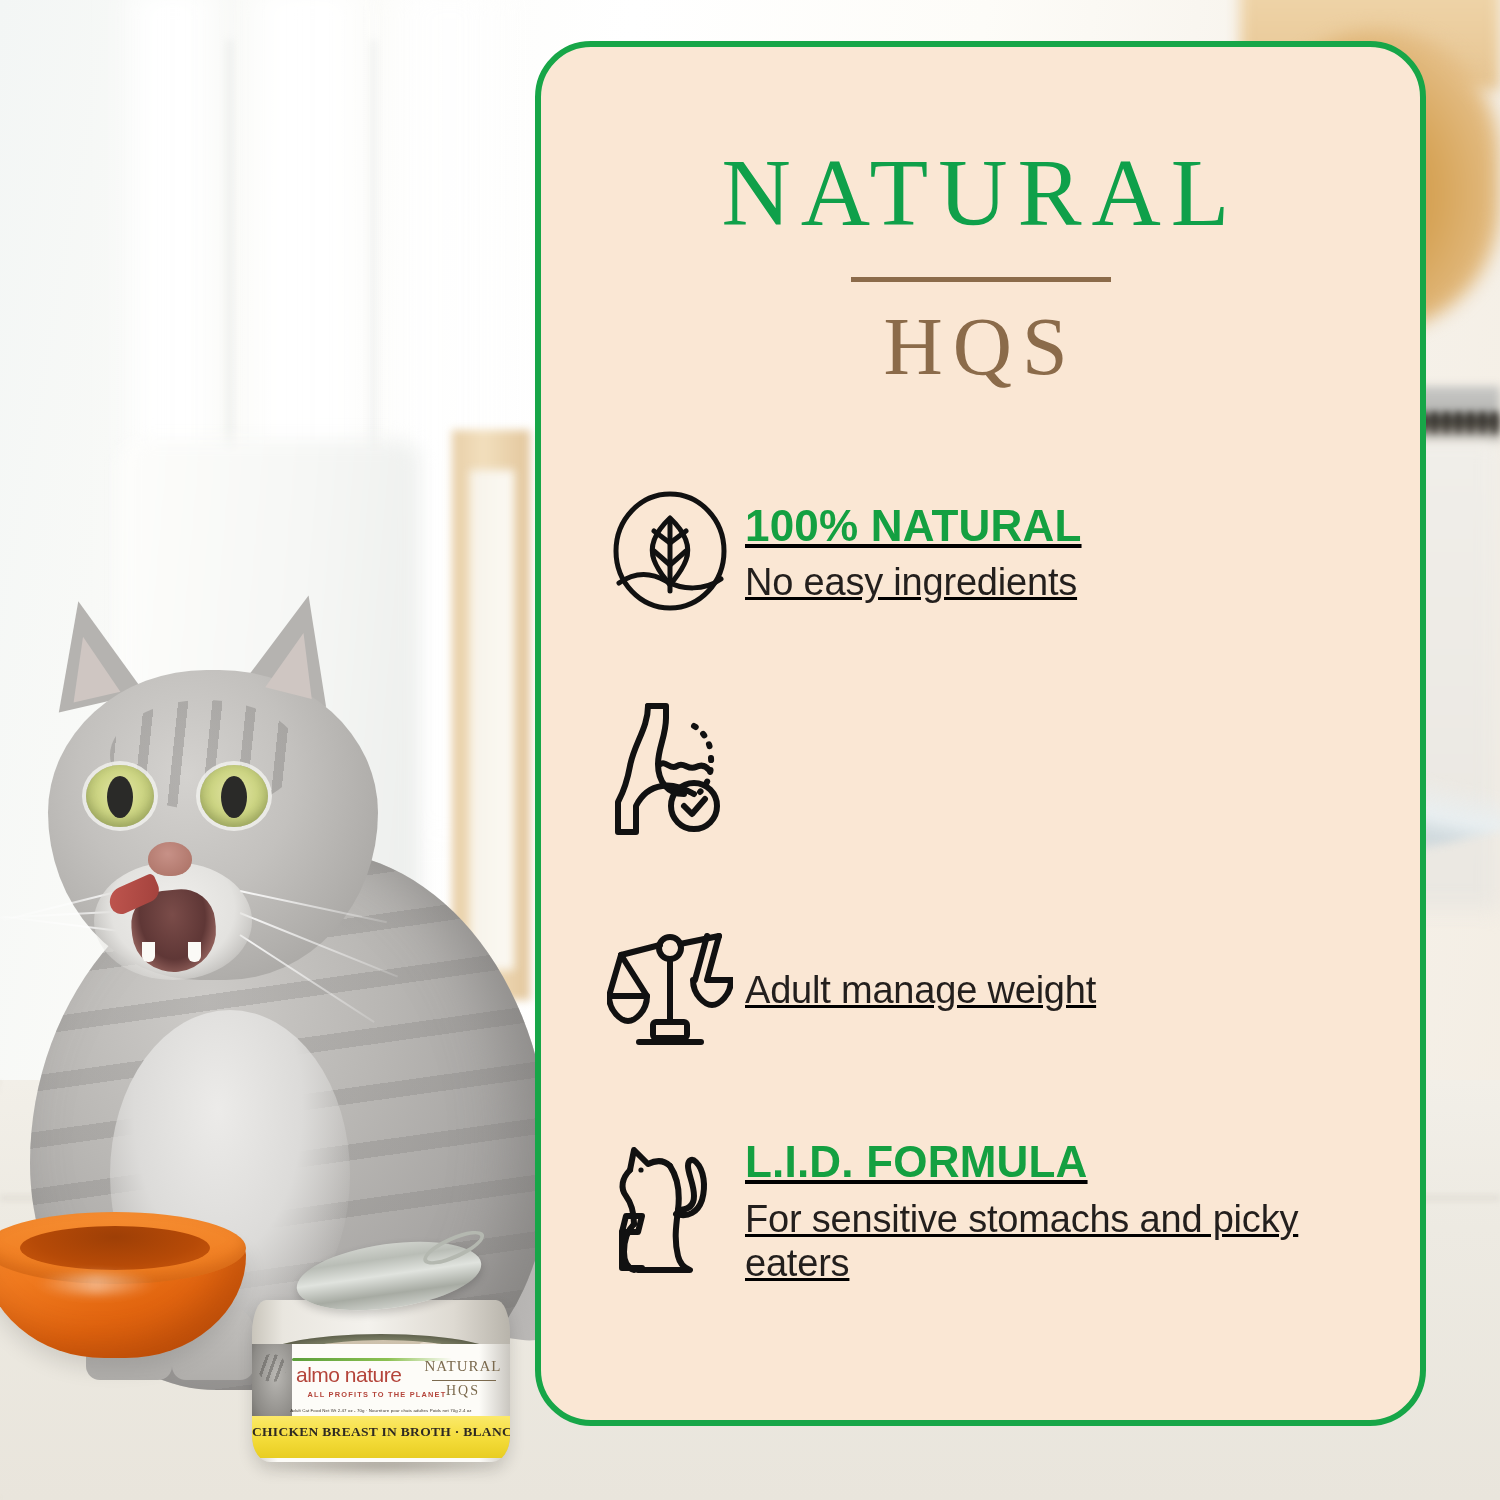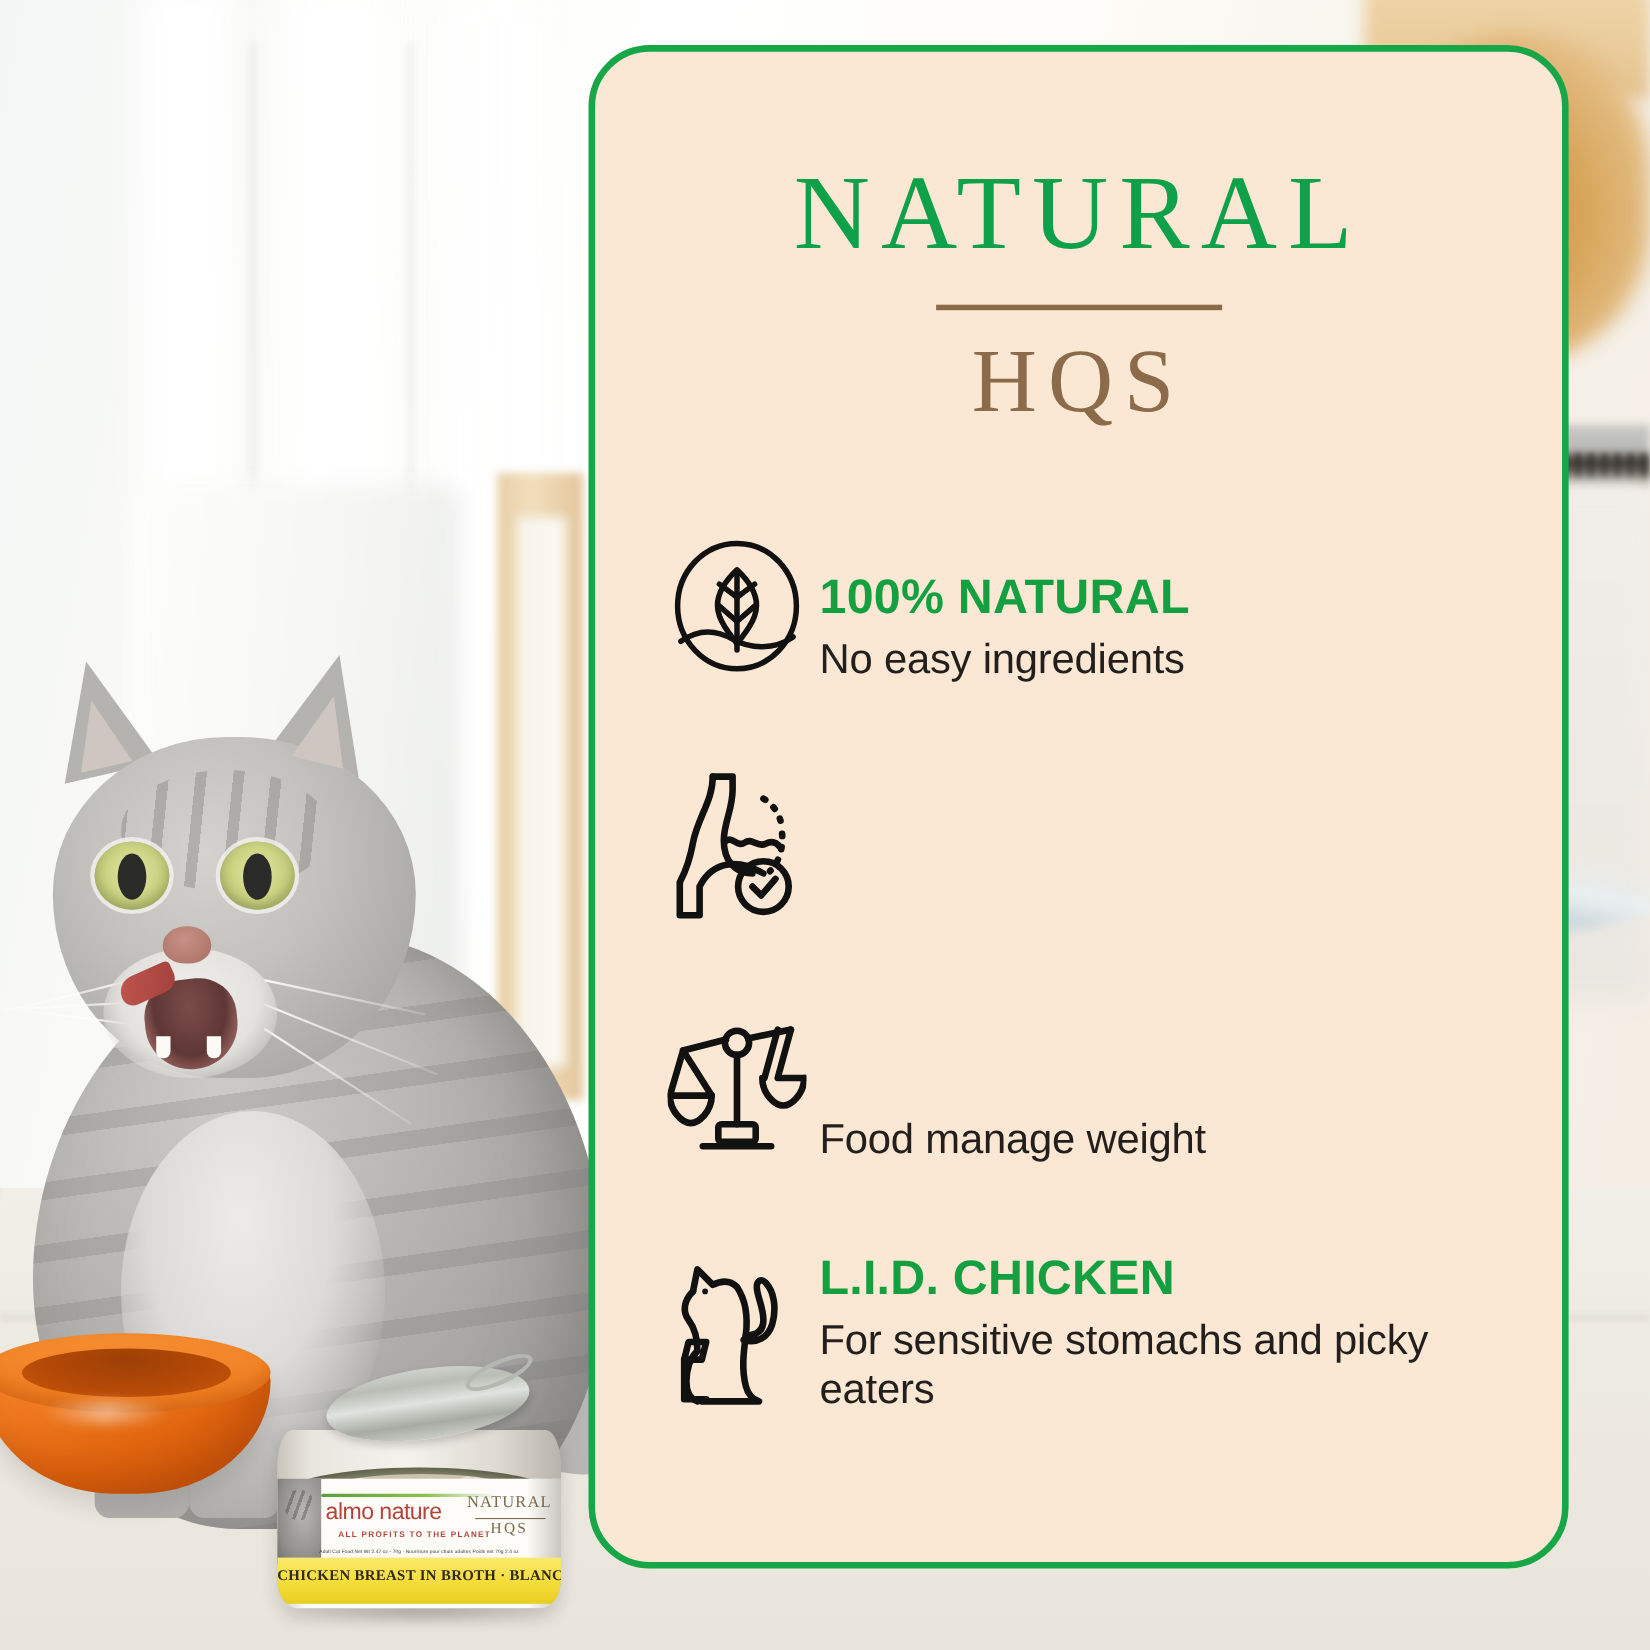--- a/index.html
+++ b/index.html
@@ -377,21 +377,21 @@
   .title-sub {
     font-family: "Liberation Serif", serif;
     font-size: 82px; font-weight: 400;
     letter-spacing: 10px;
     color: #8b6b4a;
     line-height: 1;
     margin-top: 24px;
   }
 
   .features { margin-top: 92px; padding: 0 46px 0 54px; }
-  .feature { display: flex; align-items: flex-end; margin-bottom: 76px; }
+  .feature { display: flex; align-items: center; margin-bottom: 76px; text-decoration: underline; }
   .feature:last-child { margin-bottom: 0; }
   .f-icon {
     flex: 0 0 150px; display: flex; justify-content: center; align-items: center;
     height: 142px;
   }
   .f-icon svg { display: block; }
   .f-text { flex: 1; padding-top: 6px; }
   .f-head {
     font-size: 44px; font-weight: 700; color: #14a041;
     letter-spacing: .2px; line-height: 1.02;
@@ -548,39 +548,39 @@
             <path d="M14 27 L2 68 H40 Z" fill="none"></path>
             <path d="M2 68 C2 83 14 93 21 93 C28 93 40 83 40 68"></path>
             <path d="M112 8 L100 52 H126"></path>
             <path d="M88 52 L100 8"></path>
             <path d="M86 52 C86 67 98 77 105 77 C112 77 124 67 124 52"></path>
             <rect x="46" y="94" width="34" height="16" rx="3"></rect>
             <path d="M32 114 H94"></path>
           </svg>
         </div>
         <div class="f-text">
-          <div class="f-sub">Food manage weight</div>
+          <div class="f-sub">Adult manage weight</div>
         </div>
       </div>
 
       <div class="feature">
         <div class="f-icon">
           <svg width="124" height="140" viewBox="0 0 124 140" fill="none" stroke="#111" stroke-width="6" stroke-linecap="round" stroke-linejoin="round">
             <path d="M22 30 L26 10 L40 24 C48 20 56 20 62 26"></path>
             <path d="M22 30 C14 38 12 48 18 56 C24 64 26 74 26 84"></path>
             <path d="M62 26 C70 38 72 54 70 70 C68 86 66 100 70 116 C72 124 76 128 82 130 H30"></path>
             <path d="M26 84 C20 90 16 100 16 112 C16 122 20 128 26 130"></path>
             <path d="M18 76 H34 L30 92 H14 Z"></path>
             <path d="M14 92 V128 H34"></path>
             <path d="M68 74 C80 78 90 72 94 60 C98 46 96 30 88 22 C84 18 80 20 80 26
                      C80 34 86 44 86 56 C86 66 80 70 70 70"></path>
             <circle cx="33" cy="30" r="2.6" fill="#111" stroke="none"></circle>
           </svg>
         </div>
         <div class="f-text">
-          <div class="f-head">L.I.D. CHICKEN</div>
+          <div class="f-head">L.I.D. FORMULA</div>
           <div class="f-sub">For sensitive stomachs and picky eaters</div>
         </div>
       </div>
 
     </div>
   </div>
 </div>
 
 </body></html>

